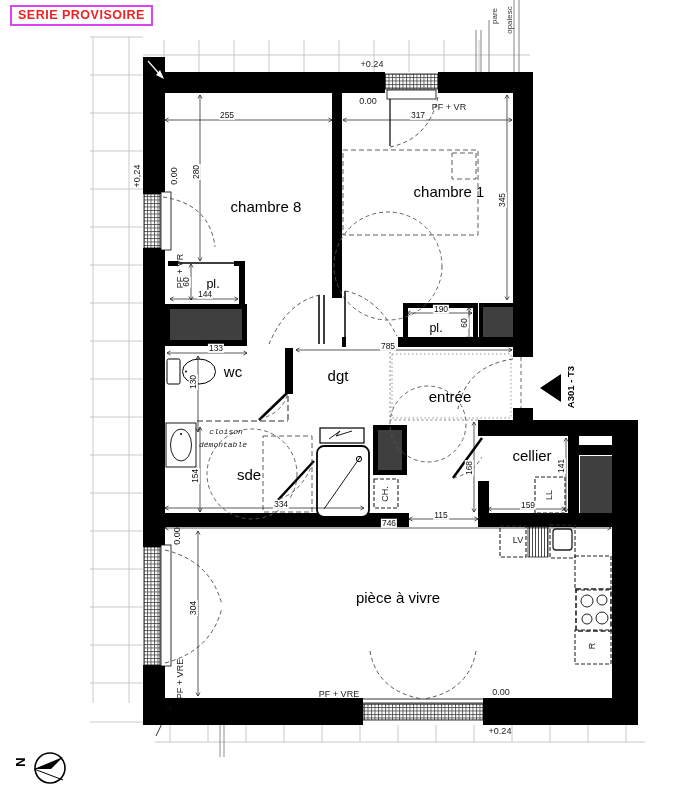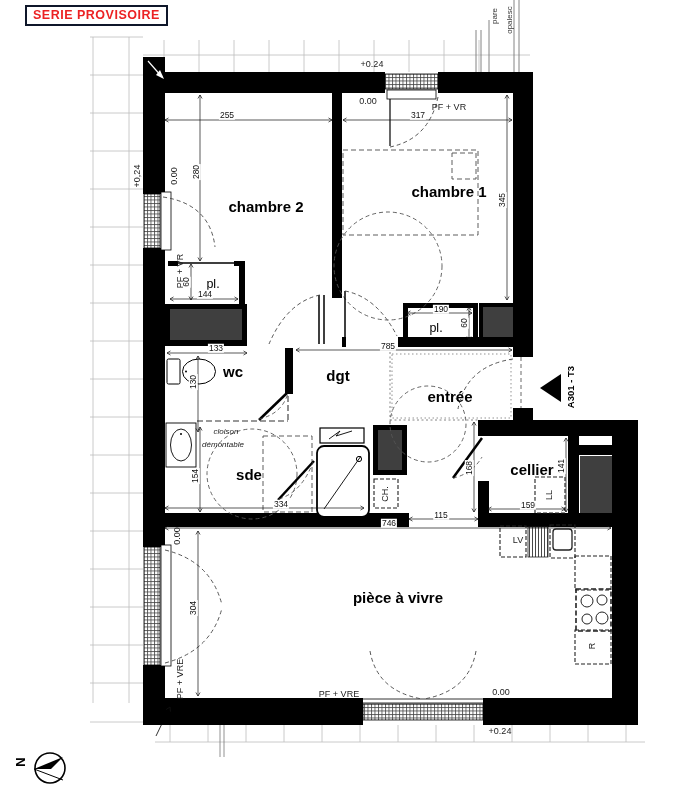--- a/index.html
+++ b/index.html
@@ -2,31 +2,31 @@
 <html><head>
 <meta charset="utf-8">
 <style>
   html,body{margin:0;padding:0;background:#fff;}
   body{width:690px;height:800px;position:relative;overflow:hidden;
        font-family:"Liberation Sans",sans-serif;}
   #plan{position:absolute;left:0;top:0;width:690px;height:800px;}
   #plan svg{position:absolute;left:0;top:0;}
   .t{position:absolute;transform:translate(-50%,-50%);white-space:nowrap;color:#000;line-height:1;}
   .r{transform:translate(-50%,-50%) rotate(-90deg);}
-  .room{font-size:15px;font-weight:bold;}
+  .room{font-size:15px;font-weight:normal;}
   .room2{font-size:12.5px;font-weight:normal;}
   .dim{font-size:8.5px;color:#111;background:#fff;padding:0 1px;}
   .lvl{font-size:9px;color:#222;background:transparent;}
   .fix{font-size:9px;color:#222;}
-  .ci{font-size:8px;font-style:italic;color:#222;}
+  .ci{font-size:8px;font-style:italic;color:#222;font-family:Liberation Mono, monospace;}
   .pw{font-size:8px;color:#333;}
   .mk{font-size:9.5px;font-weight:bold;}
   .north{font-size:13px;font-weight:bold;}
-  .stamp-box{position:absolute;left:10px;top:5px;border:2px solid #0f172a;color:#ec2224;
-             font-weight:bold;font-size:12.5px;padding:1px 6px 2px 6px;letter-spacing:.5px;margin-left:15px;}
+  .stamp-box{position:absolute;left:10px;top:5px;border:2px solid #d946ef;color:#ec2224;
+             font-weight:bold;font-size:12.5px;padding:1px 6px 2px 6px;letter-spacing:.5px;}
 </style>
 </head>
 <body>
 
 <div id="plan">
 
 <svg width="690" height="800" viewBox="0 0 690 800">
   <defs>
     <marker id="ar" viewBox="0 0 8 8" markerWidth="8" markerHeight="8" refX="6" refY="4" orient="auto-start-reverse">
       <path d="M1,1 L6,4 L1,7" fill="none" stroke="#111" stroke-width="1"></path>
@@ -216,28 +216,28 @@
 
   <g>
     <circle cx="50" cy="768" r="15" fill="none" stroke="#000" stroke-width="1.6"></circle>
     <polygon points="34,769 63,757 51,769" fill="#000"></polygon>
     <path d="M34 769L63 780" stroke="#000" stroke-width="1"></path>
   </g>
 </svg>
 
 <div class="stamp-box">SERIE PROVISOIRE</div>
 
-<span class="t room" style="left:266px;top:206px">chambre 2</span>
+<span class="t room" style="left:266px;top:206px">chambre 8</span>
 <span class="t room" style="left:449px;top:191px">chambre 1</span>
 <span class="t room2" style="left:213px;top:284px">pl.</span>
 <span class="t room2" style="left:436px;top:328px">pl.</span>
 <span class="t room" style="left:233px;top:371px">wc</span>
 <span class="t room" style="left:338px;top:375px">dgt</span>
 <span class="t room" style="left:450px;top:396px">entrée</span>
-<span class="t room" style="left:532px;top:469px">cellier</span>
+<span class="t room" style="left:532px;top:455px">cellier</span>
 <span class="t room" style="left:249px;top:474px">sde</span>
 <span class="t room" style="left:398px;top:597px">pièce à vivre</span>
 
 <span class="t fix r" style="left:549px;top:495px">LL</span>
 <span class="t fix" style="left:518px;top:540px">LV</span>
 <span class="t fix r" style="left:385px;top:494px">CH.</span>
 <span class="t fix r" style="left:592px;top:646px">R</span>
 
 <span class="t dim" style="left:227px;top:115px">255</span>
 <span class="t dim" style="left:418px;top:115px">317</span>

